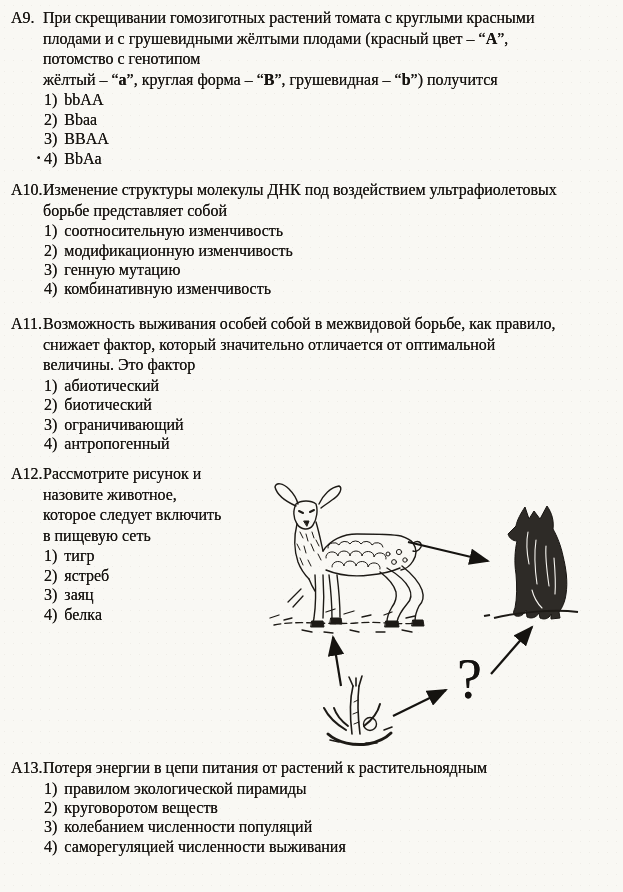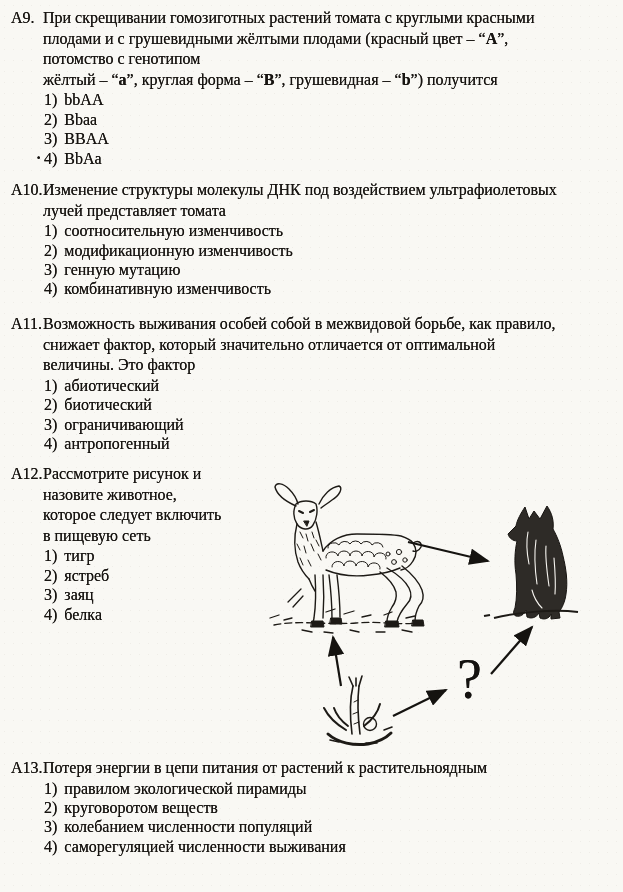--- a/index.html
+++ b/index.html
@@ -39,21 +39,21 @@
       <li class="opt"><span class="onum">1)</span><span>bbAA</span></li>
       <li class="opt"><span class="onum">2)</span><span>Bbaa</span></li>
       <li class="opt"><span class="onum">3)</span><span>BBAA</span></li>
       <li class="opt"><span class="omark">·</span><span class="onum">4)</span><span>BbAa</span></li>
     </ol>
   </section>
 
   <section class="q" style="top:180px">
     <div>
       <div class="sline"><span class="qnum">А10.</span><span><span>Изменение структуры молекулы ДНК под воздействием ультрафиолетовых</span></span></div>
-      <div class="sline ind"><span>лучей представляет томата</span></div>
+      <div class="sline ind"><span>борьбе представляет собой</span></div>
     </div>
     <ol class="opts">
       <li class="opt"><span class="onum">1)</span><span>соотносительную изменчивость</span></li>
       <li class="opt"><span class="onum">2)</span><span>модификационную изменчивость</span></li>
       <li class="opt"><span class="onum">3)</span><span>генную мутацию</span></li>
       <li class="opt"><span class="onum">4)</span><span>комбинативную изменчивость</span></li>
     </ol>
   </section>
 
   <section class="q" style="top:314px">

